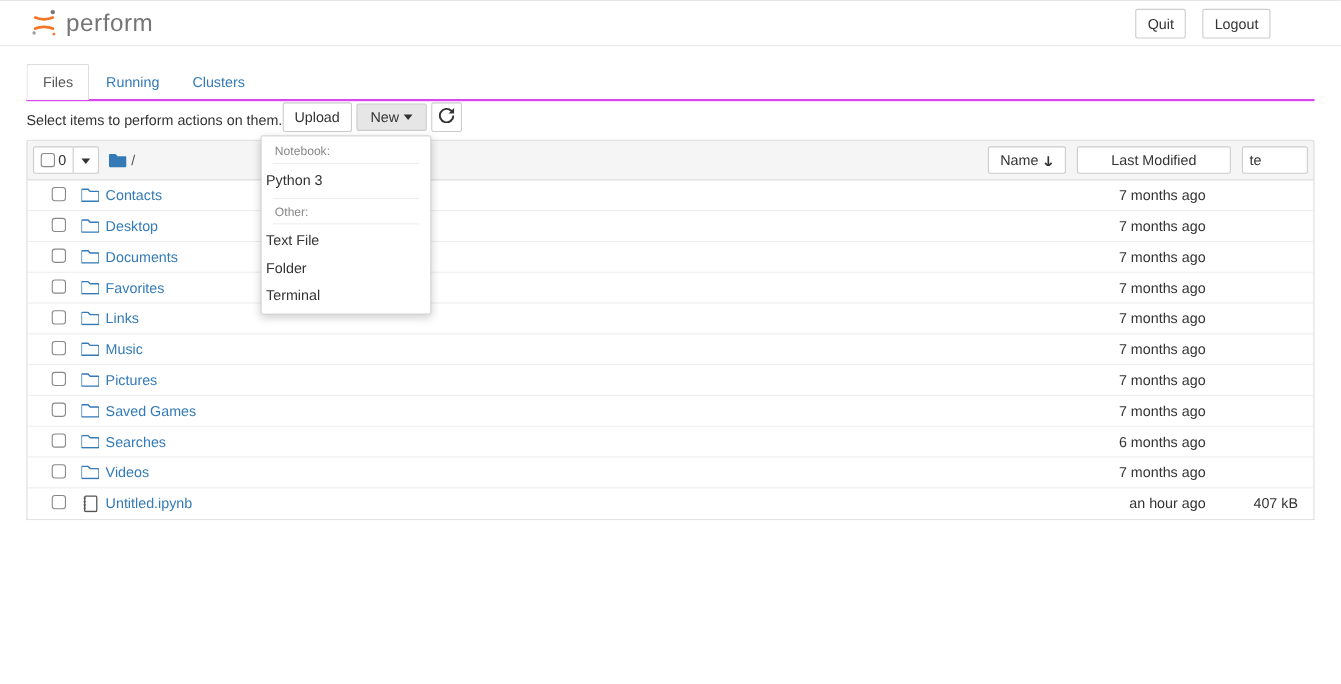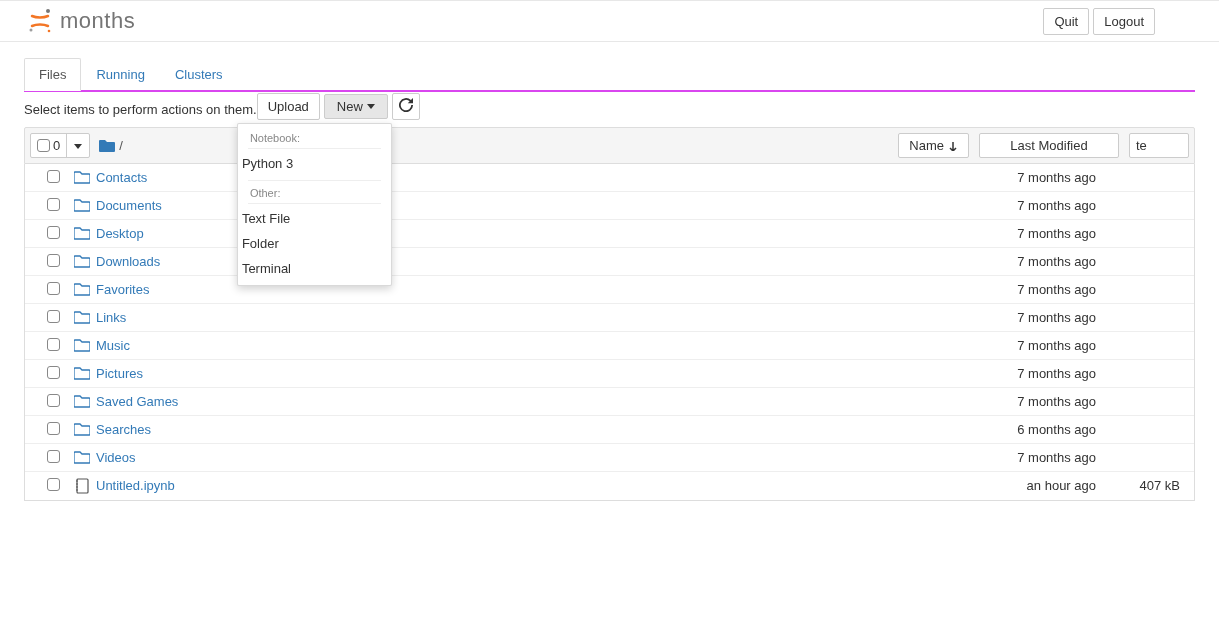--- a/index.html
+++ b/index.html
@@ -3,21 +3,21 @@
   <meta charset="utf-8">
   <style>
     * { box-sizing: border-box; margin: 0; padding: 0; }
     body { font-family: "Helvetica Neue", Helvetica, Arial, sans-serif; font-size: 13px; color: #333; background: #fff; }
     .page { width: 1219px; position: relative; }
     .topborder { border-top: 1px solid #e7e7e7; }
     .header { display: flex; align-items: center; justify-content: space-between; padding: 6px 24px 6px 26px; border-bottom: 1px solid #e7e7e7; }
     .logo { display: flex; align-items: center; gap: 6px; }
     .logo svg { display: block; }
     .logo-text { font-size: 22px; letter-spacing: 0.5px; color: #757575; font-weight: 400; }
-    .header-right { display: flex; gap: 4px; margin-right: 40px; }
+    .header-right { display: flex; gap: 15px; margin-right: 40px; }
     .btn { border: 1px solid #ccc; background: #fff; padding: 5px 10px; border-radius: 2px; font-size: 13px; cursor: pointer; color: #333; }
     .content { padding: 0 24px; }
     .tabs { display: flex; border-bottom: 2px solid #d946ef; margin-top: 16px; }
     .tab { padding: 8px 14px; font-size: 13px; cursor: pointer; color: #337ab7; border: 1px solid transparent; border-bottom: none; margin-bottom: -1px; border-radius: 2px 2px 0 0; }
     .tab.active { color: #555; border-color: #ddd; background: #fff; border-bottom: 1px solid #fff; }
     .hint { padding: 10px 0 10px 0; color: #333; font-size: 13px; }
     .toolbar-row { display: flex; justify-content: flex-end; align-items: center; gap: 4px; margin-bottom: 6px; position: relative; }
     .btn-group { display: flex; align-items: center; border: 1px solid #ccc; background: #e6e6e6; border-radius: 2px; padding: 4px 12px; cursor: pointer; font-size: 13px; }
     .refresh-btn { border: 1px solid #ccc; background: #fff; padding: 4px 6px; border-radius: 2px; cursor: pointer; }
     .file-header { display: flex; align-items: center; border: 1px solid #ddd; background: #f5f5f5; border-radius: 2px 2px 0 0; overflow: hidden; }
@@ -55,21 +55,21 @@
 
   <div class="header">
     <div class="logo">
       <svg width="28" height="28" viewBox="0 0 28 28">
         <path d="M6 9 a12 6 0 0 0 16 0" fill="none" stroke="#f37626" stroke-width="2.5" stroke-linecap="round"></path>
         <path d="M6 19 a12 6 0 0 1 16 0" fill="none" stroke="#f37626" stroke-width="2.5" stroke-linecap="round"></path>
         <circle cx="22" cy="4" r="2" fill="#767677"></circle>
         <circle cx="5" cy="23" r="1.5" fill="#9e9e9e"></circle>
         <circle cx="23" cy="24" r="1.3" fill="#f37626"></circle>
       </svg>
-      <span class="logo-text">months</span>
+      <span class="logo-text">perform</span>
     </div>
     <div class="header-right">
       <button class="btn">Quit</button>
       <button class="btn">Logout</button>
     </div>
   </div>
 
   <div class="content">
     <div class="tabs">
       <div class="tab active">Files</div>
@@ -148,45 +148,33 @@
           <div class="row-mod">7 months ago</div>
           <div class="row-size"></div>
         </div>
         <div class="row">
           <input type="checkbox" style="">
           <span class="row-icon">
             <svg width="16" height="14" viewBox="0 0 16 14">
               <path d="M0 3a1 1 0 0 1 1-1h5l2 2h7a1 1 0 0 1 1 1v7a1 1 0 0 1-1 1H1a1 1 0 0 1-1-1z" fill="none" stroke="#337ab7" stroke-width="1.3"></path>
             </svg>
           </span>
+          <a href="#">Desktop</a>
+          <div class="row-spacer"></div>
+          <div class="row-mod">7 months ago</div>
+          <div class="row-size"></div>
+        </div>
+        <div class="row">
+          <input type="checkbox" style="">
+          <span class="row-icon">
+            <svg width="16" height="14" viewBox="0 0 16 14">
+              <path d="M0 3a1 1 0 0 1 1-1h5l2 2h7a1 1 0 0 1 1 1v7a1 1 0 0 1-1 1H1a1 1 0 0 1-1-1z" fill="none" stroke="#337ab7" stroke-width="1.3"></path>
+            </svg>
+          </span>
           <a href="#">Documents</a>
-          <div class="row-spacer"></div>
-          <div class="row-mod">7 months ago</div>
-          <div class="row-size"></div>
-        </div>
-        <div class="row">
-          <input type="checkbox" style="">
-          <span class="row-icon">
-            <svg width="16" height="14" viewBox="0 0 16 14">
-              <path d="M0 3a1 1 0 0 1 1-1h5l2 2h7a1 1 0 0 1 1 1v7a1 1 0 0 1-1 1H1a1 1 0 0 1-1-1z" fill="none" stroke="#337ab7" stroke-width="1.3"></path>
-            </svg>
-          </span>
-          <a href="#">Desktop</a>
-          <div class="row-spacer"></div>
-          <div class="row-mod">7 months ago</div>
-          <div class="row-size"></div>
-        </div>
-        <div class="row">
-          <input type="checkbox" style="">
-          <span class="row-icon">
-            <svg width="16" height="14" viewBox="0 0 16 14">
-              <path d="M0 3a1 1 0 0 1 1-1h5l2 2h7a1 1 0 0 1 1 1v7a1 1 0 0 1-1 1H1a1 1 0 0 1-1-1z" fill="none" stroke="#337ab7" stroke-width="1.3"></path>
-            </svg>
-          </span>
-          <a href="#">Downloads</a>
           <div class="row-spacer"></div>
           <div class="row-mod">7 months ago</div>
           <div class="row-size"></div>
         </div>
         <div class="row">
           <input type="checkbox" style="">
           <span class="row-icon">
             <svg width="16" height="14" viewBox="0 0 16 14">
               <path d="M0 3a1 1 0 0 1 1-1h5l2 2h7a1 1 0 0 1 1 1v7a1 1 0 0 1-1 1H1a1 1 0 0 1-1-1z" fill="none" stroke="#337ab7" stroke-width="1.3"></path>
             </svg>

